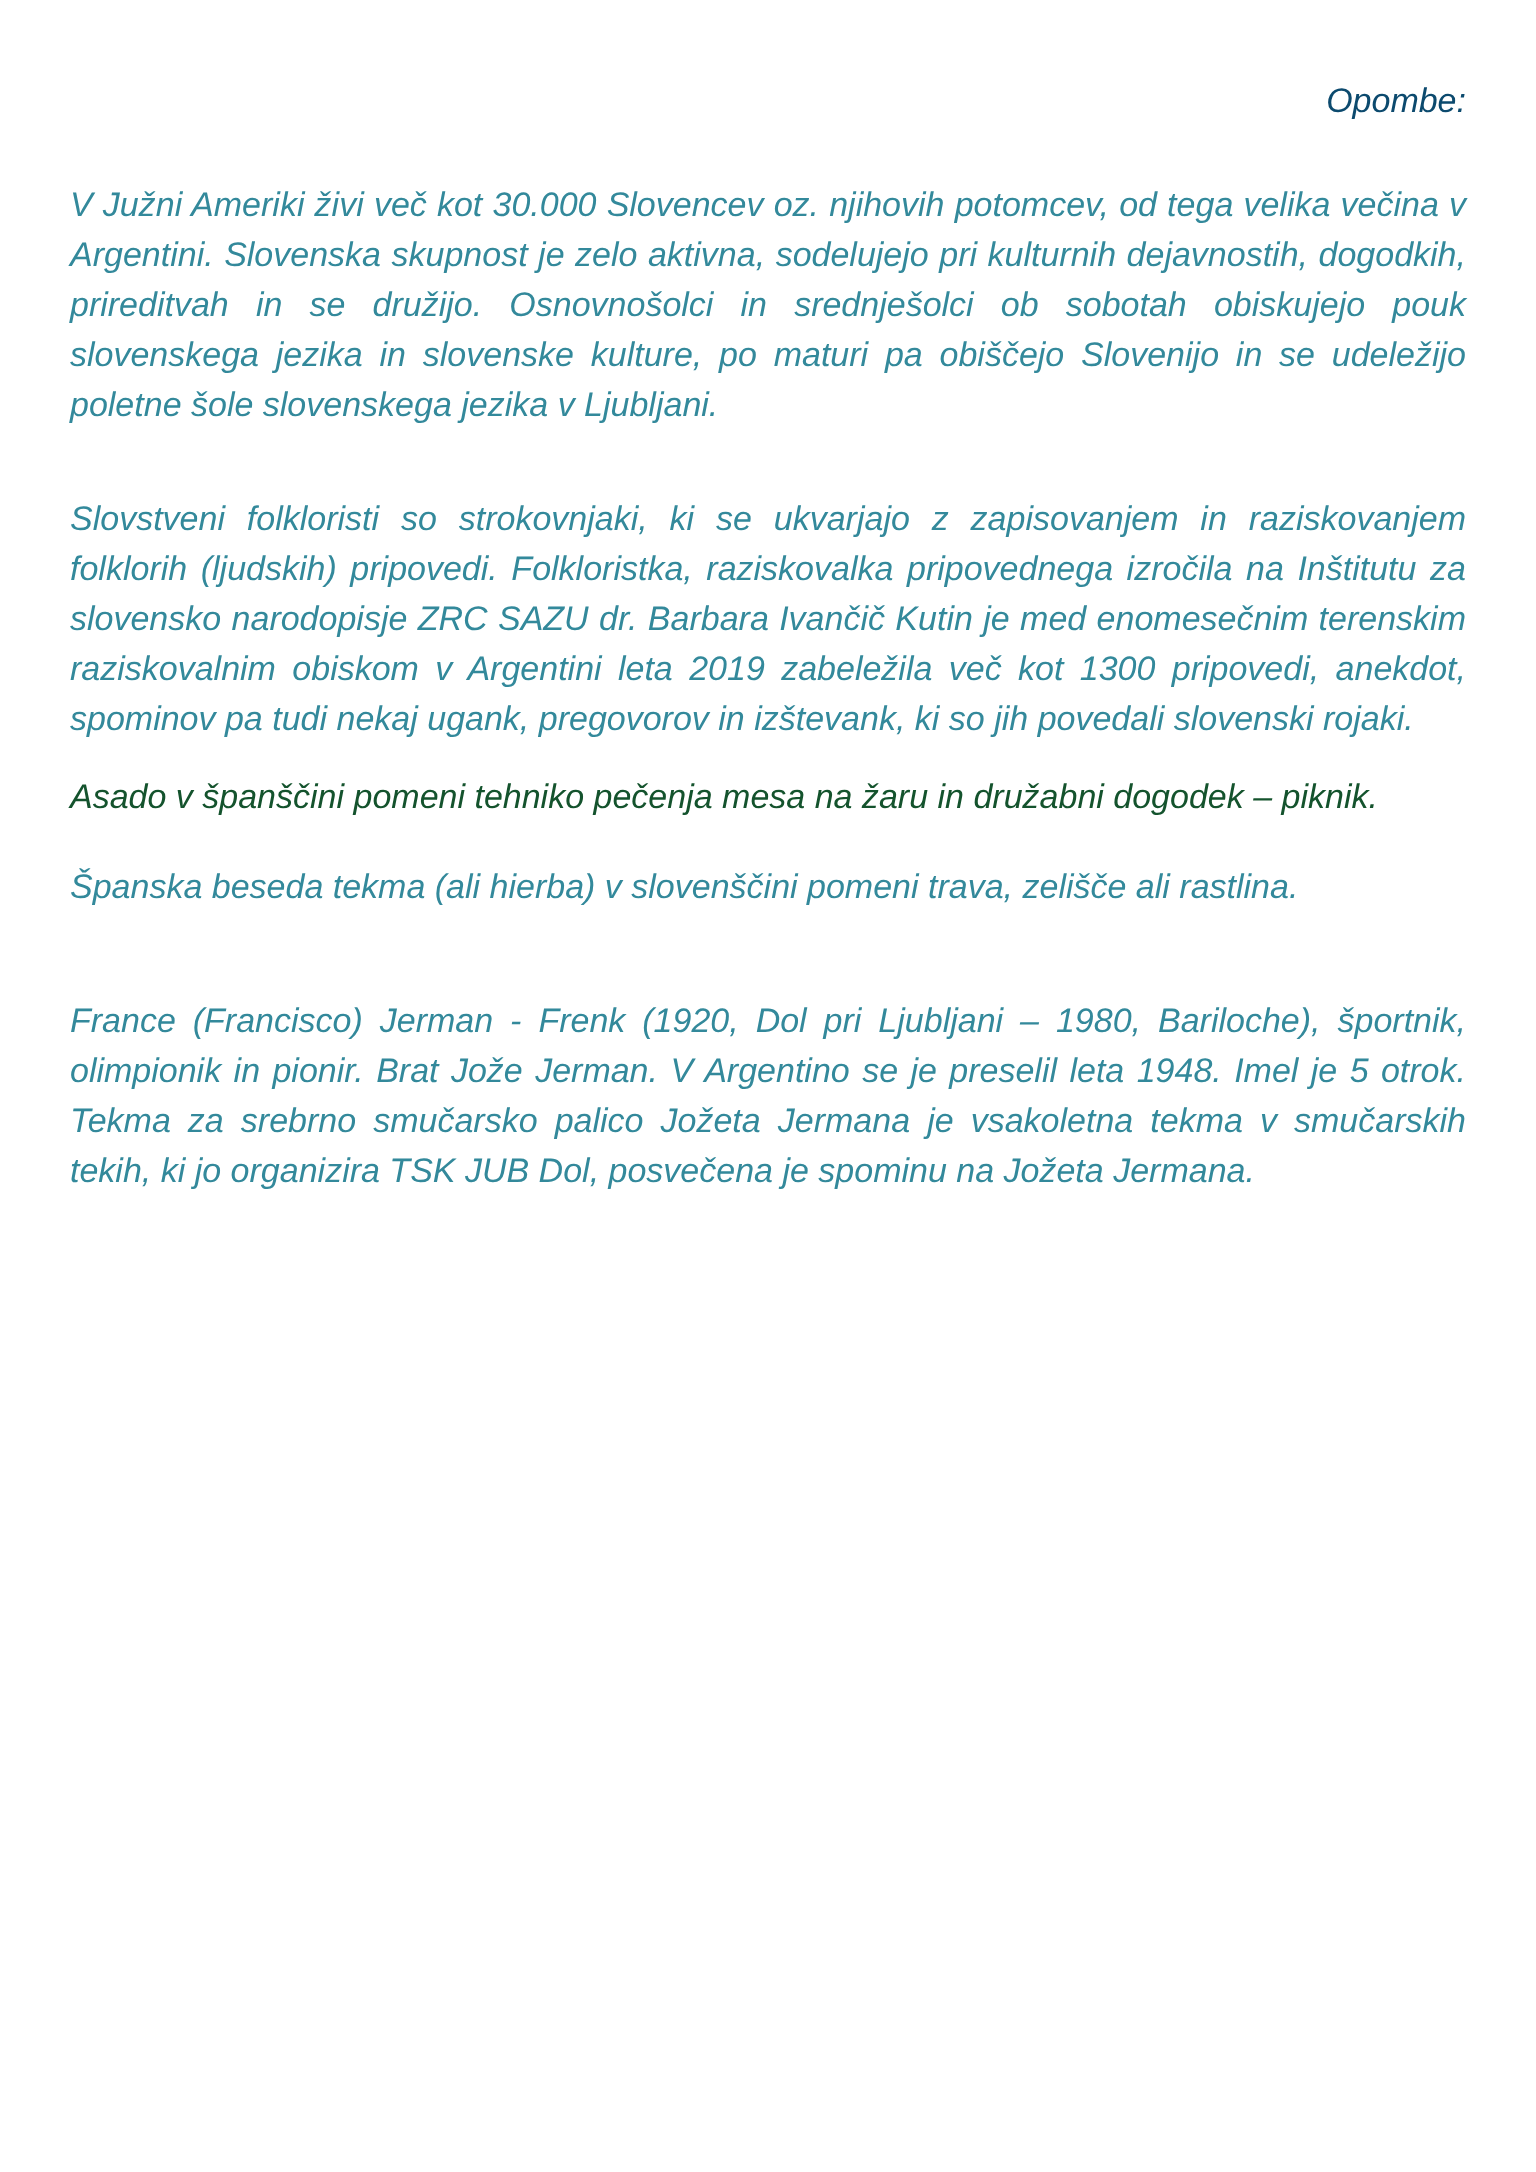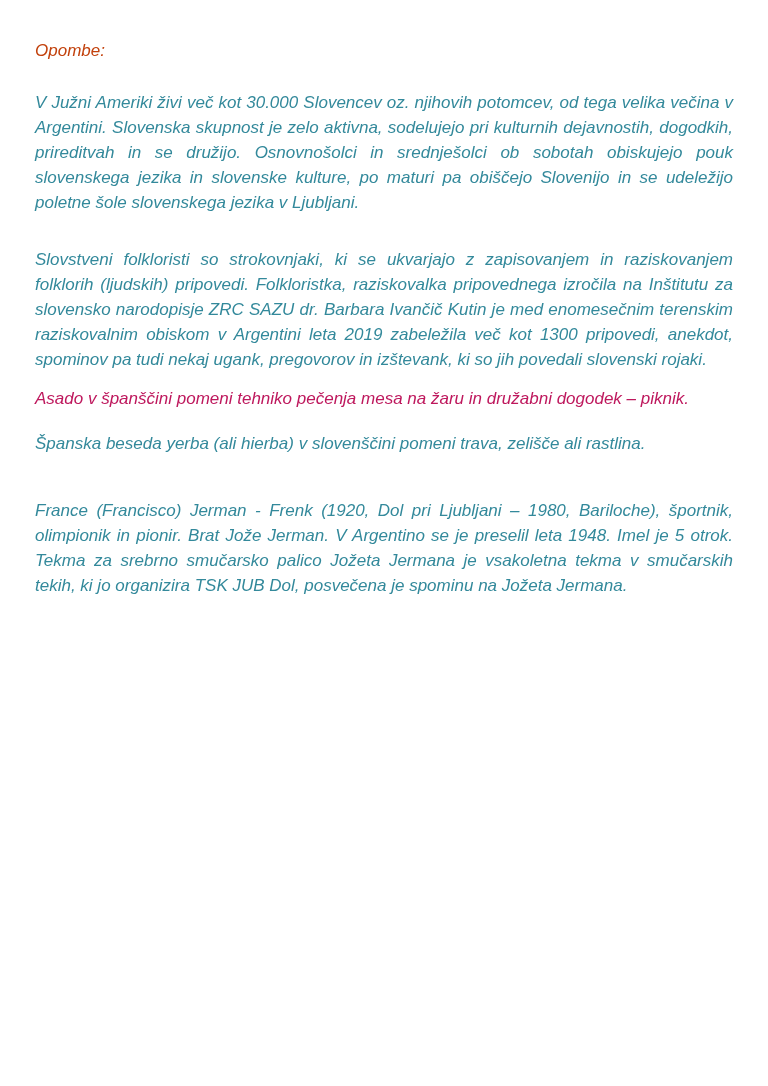--- a/index.html
+++ b/index.html
@@ -35,19 +35,19 @@
   .p1 { margin-bottom: 32px; }
   .p2 { margin-bottom: 14px; }
   .p3 { margin-bottom: 20px; }
   .p4 { margin-bottom: 42px; }
   .p5 { margin-bottom: 12px; }
 </style>
 </head>
 <body>
 
 <div class="page" style="background: rgb(255, 255, 255);">
-  <p class="para heading" style="color: #c2410c;">Opombe:</p>
+  <p class="para heading" style="color: #0c4a6e; text-align: right;">Opombe:</p>
   <p class="para p1" style="color: rgb(51, 137, 155);">V Južni Ameriki živi več kot 30.000 Slovencev oz. njihovih potomcev, od tega velika večina v Argentini. Slovenska skupnost je zelo aktivna, sodelujejo pri kulturnih dejavnostih, dogodkih, prireditvah in se družijo. Osnovnošolci in srednješolci  ob sobotah obiskujejo pouk slovenskega jezika in slovenske kulture, po maturi pa obiščejo Slovenijo in se udeležijo poletne šole slovenskega jezika v Ljubljani.</p>
   <p class="para p2" style="color: rgb(51, 137, 155);">Slovstveni folkloristi  so strokovnjaki, ki se ukvarjajo z zapisovanjem in raziskovanjem folklorih (ljudskih) pripovedi. Folkloristka, raziskovalka pripovednega izročila na Inštitutu za slovensko narodopisje ZRC SAZU dr. Barbara Ivančič Kutin je med enomesečnim terenskim raziskovalnim obiskom v Argentini leta 2019 zabeležila več kot 1300 pripovedi,  anekdot, spominov pa tudi nekaj ugank, pregovorov in izštevank, ki so jih povedali slovenski  rojaki.</p>
-  <p class="para p3" style="color: #be185d;">Asado v španščini pomeni tehniko pečenja mesa na žaru in družabni dogodek – piknik.</p>
-  <p class="para p4" style="color: rgb(51, 137, 155);">Španska beseda yerba (ali hierba) v slovenščini pomeni trava, zelišče ali rastlina.</p>
+  <p class="para p3" style="color: #14532d;">Asado v španščini pomeni tehniko pečenja mesa na žaru in družabni dogodek – piknik.</p>
+  <p class="para p4" style="color: rgb(51, 137, 155);">Španska beseda tekma (ali hierba) v slovenščini pomeni trava, zelišče ali rastlina.</p>
   <p class="para p5" style="color: rgb(51, 137, 155);">France (Francisco) Jerman - Frenk (1920, Dol pri Ljubljani – 1980, Bariloche), športnik, olimpionik in pionir. Brat Jože Jerman. V Argentino se je preselil leta 1948. Imel je 5 otrok. Tekma za srebrno smučarsko palico Jožeta Jermana je vsakoletna tekma v smučarskih tekih, ki jo organizira TSK JUB Dol, posvečena je spominu na Jožeta Jermana.</p>
 </div>
 
 </body></html>

